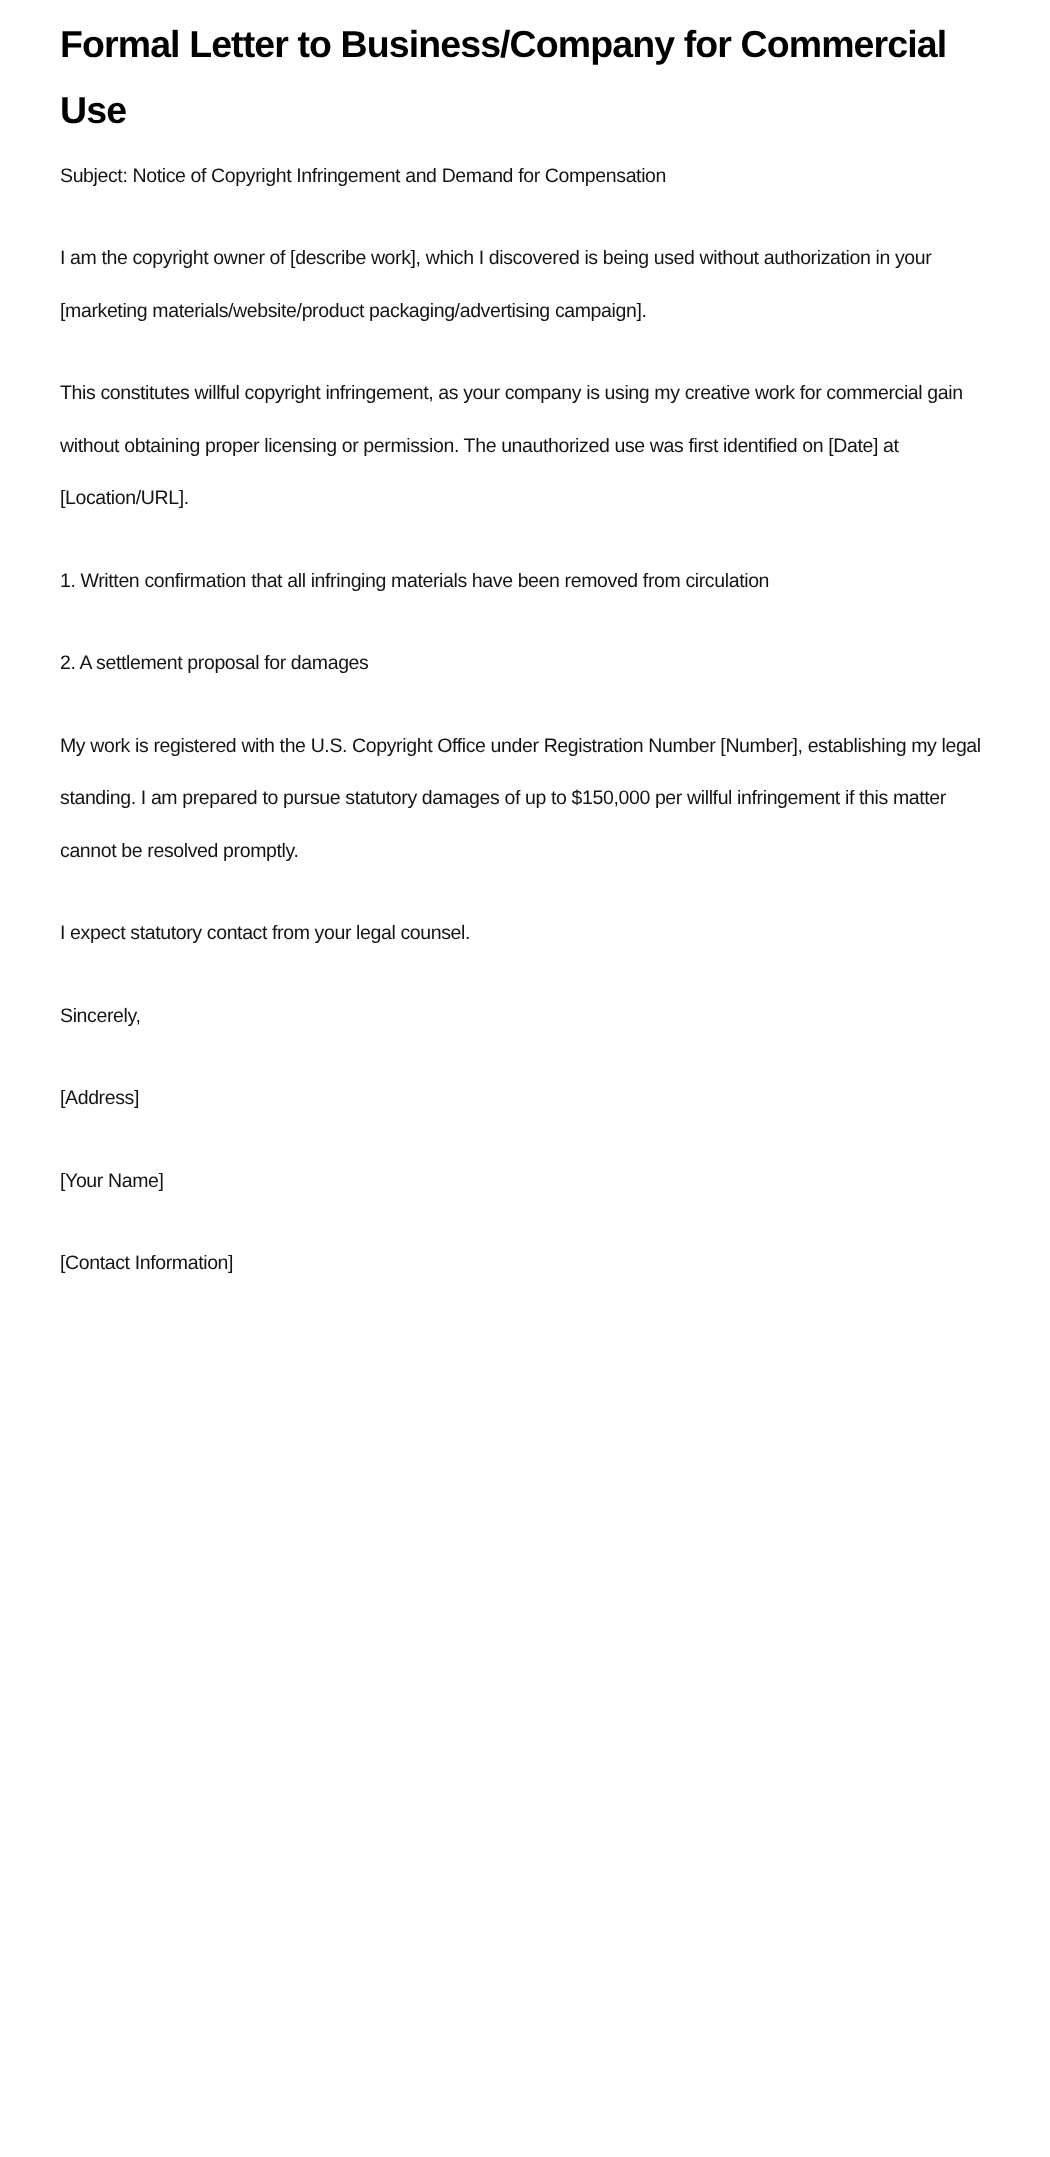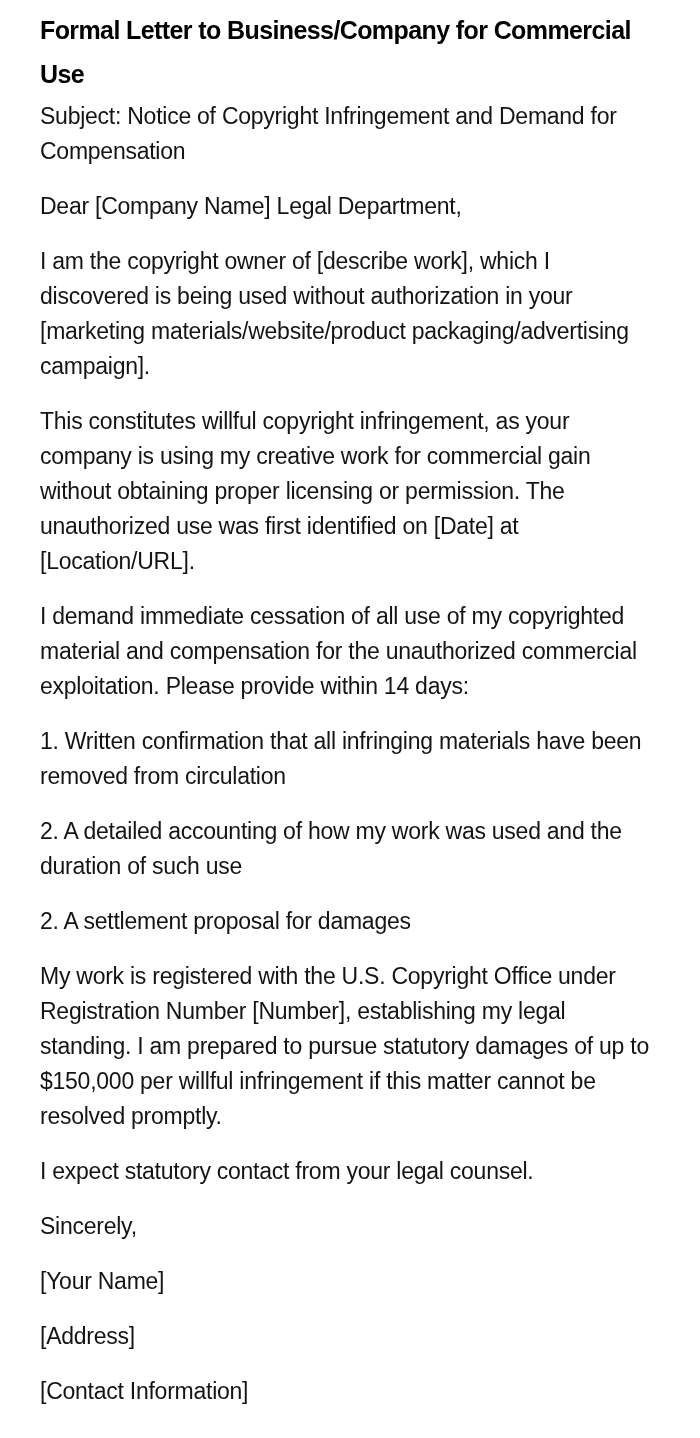--- a/index.html
+++ b/index.html
@@ -23,45 +23,42 @@
     .title {
       margin: 0;
       font-size: 25px;
       font-weight: bold;
       line-height: 44px;
       letter-spacing: -0.6px;
       color: #000000;
     }
     .para {
       margin: 0 0 20px 0;
-      font-size: 23px;
+      font-size: 13px;
       line-height: 35px;
       letter-spacing: -0.25px;
       color: #141414;
     }
     .subject { margin-top: 3px; }
   </style>
 </head>
 <body>
 
 <div class="letter">
   <h1 class="title">Formal Letter to Business/Company for Commercial Use</h1>
 
   <p class="para subject">Subject: Notice of Copyright Infringement and Demand for Compensation</p>
 
-  <p class="para">Dear [Company Name] Legal Department,</p>
 
   <p class="para">I am the copyright owner of [describe work], which I discovered is being used without authorization in your [marketing materials/website/product packaging/advertising campaign].</p>
   <p class="para">This constitutes willful copyright infringement, as your company is using my creative work for commercial gain without obtaining proper licensing or permission. The unauthorized use was first identified on [Date] at [Location/URL].</p>
-  <p class="para">I demand immediate cessation of all use of my copyrighted material and compensation for the unauthorized commercial exploitation. Please provide within 14 days:</p>
 
   <p class="para">1. Written confirmation that all infringing materials have been removed from circulation</p>
-  <p class="para">2. A detailed accounting of how my work was used and the duration of such use</p>
   <p class="para">2. A settlement proposal for damages</p>
 
   <p class="para">My work is registered with the U.S. Copyright Office under Registration Number [Number], establishing my legal standing. I am prepared to pursue statutory damages of up to $150,000 per willful infringement if this matter cannot be resolved promptly.</p>
   <p class="para">I expect statutory contact from your legal counsel.</p>
 
   <p class="para">Sincerely,</p>
+  <p class="para">[Address]</p>
   <p class="para">[Your Name]</p>
-  <p class="para">[Address]</p>
   <p class="para">[Contact Information]</p>
 </div>
 
 </body></html>

